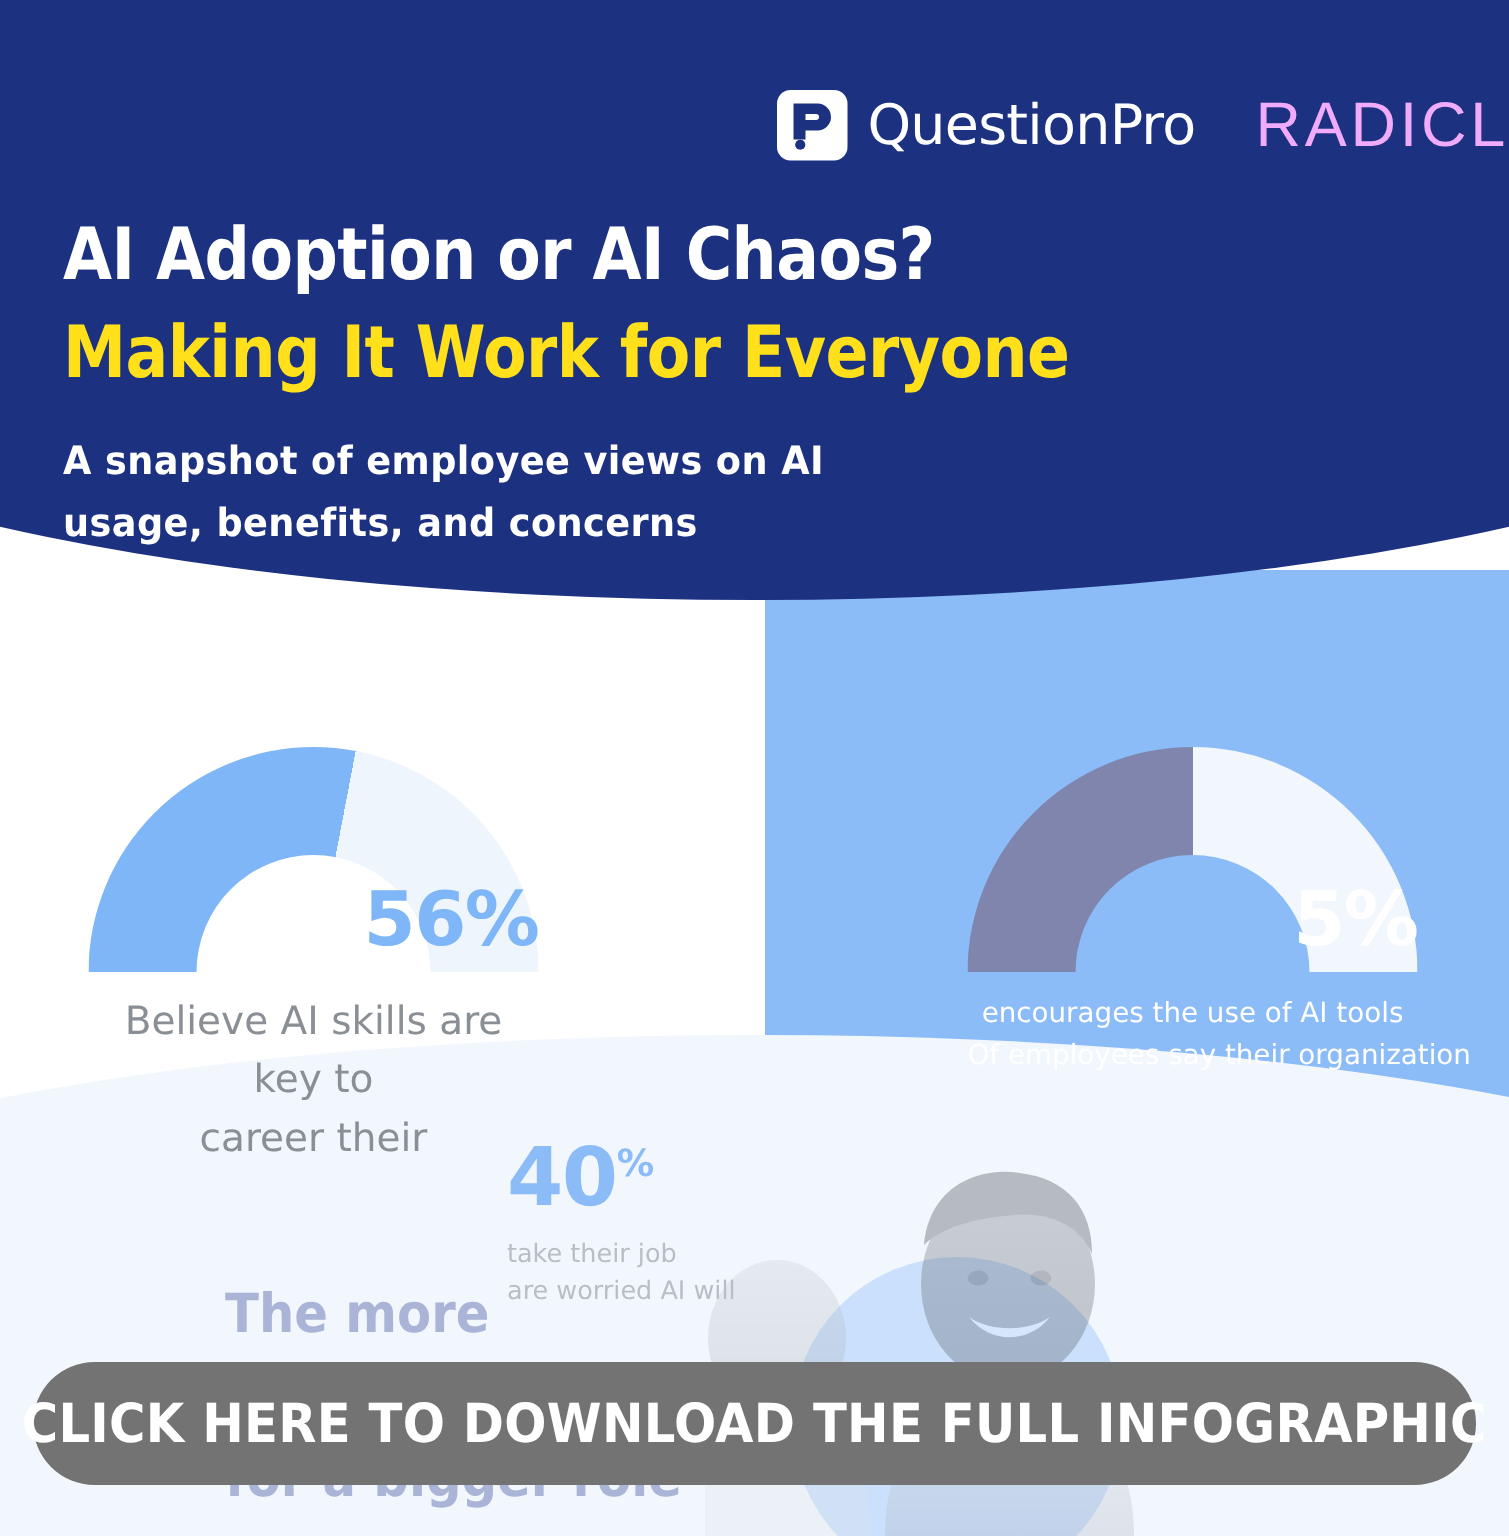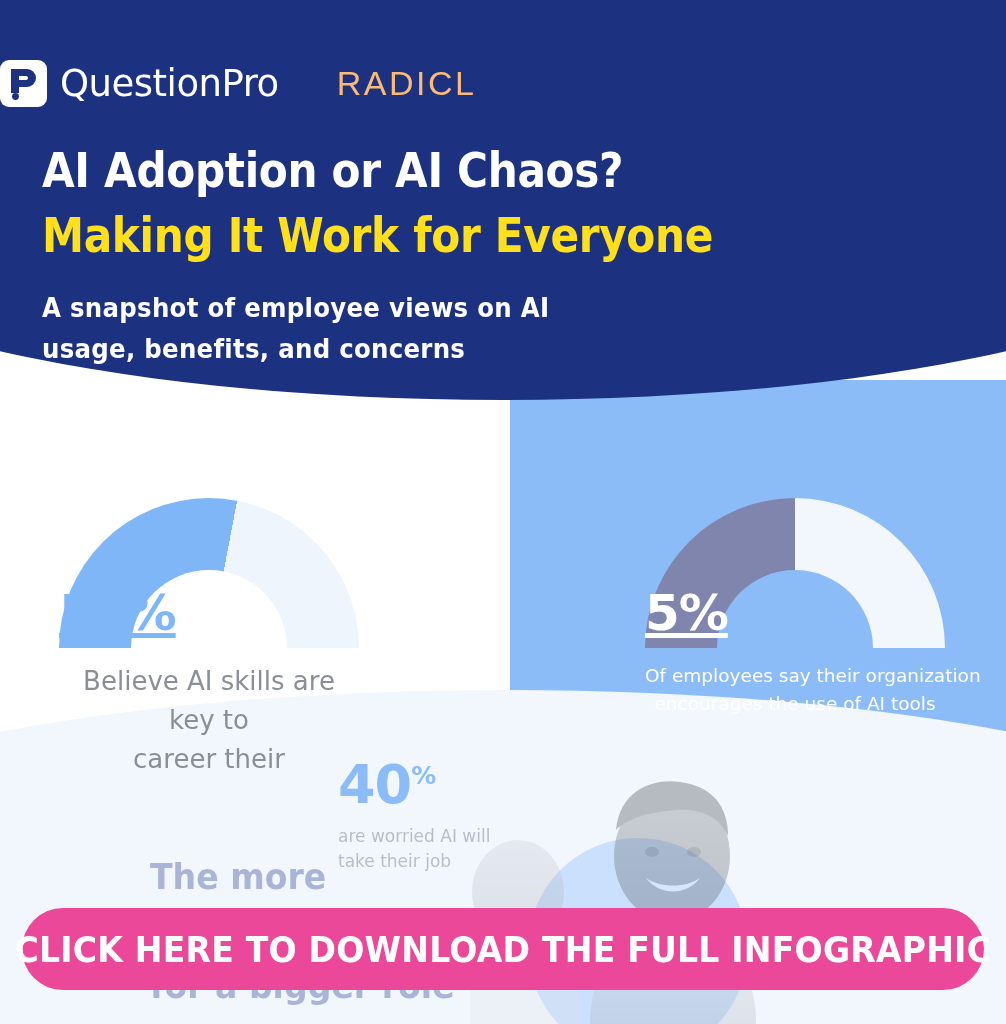--- a/index.html
+++ b/index.html
@@ -38,35 +38,35 @@
     border-radius:0 0 50% 50% / 0 0 28% 28%;
     z-index:3;
   }
   .header-inner {
     position:absolute; left:240px; top:260px; width:1006px; height:400px;
   }
 
   
   .logo-row {
     position:absolute; left:0; top:50px; width:1006px; height:66px;
-    display:flex; align-items:center; justify-content:flex-start; gap:58px;
+    display:flex; align-items:center; justify-content:flex-end; gap:40px;
   }
   .qp-logo { display:flex; align-items:center; gap:13px; }
   .qp-mark {
     width:47px; height:47px; border-radius:9px; background:#ffffff;
     position:relative; flex:none;
   }
   .qp-mark svg { position:absolute; left:9px; top:7px; }
   .qp-word {
     color:#ffffff; font-size:37px; letter-spacing:-0.5px;
     font-weight:400; white-space:nowrap;
     font-family:"DejaVu Sans", sans-serif;
   }
   .radicl-word {
-    color:#fdba74; font-size:34px; font-weight:400;
+    color:#f0abfc; font-size:42px; font-weight:400;
     letter-spacing:2.5px; white-space:nowrap;
     font-family:"Liberation Sans", sans-serif;
   }
 
   
   .headline {
     position:absolute; left:42px; top:138px; width:860px;
   }
   .headline .line1, .headline .line2 {
     font-size:48px; font-weight:700; line-height:1.35;
@@ -93,24 +93,23 @@
   .gauge .ring {
     position:absolute; left:0; top:0;
     width:300px; height:300px; border-radius:50%;
   }
   .gauge .hole {
     position:absolute; left:72px; top:72px;
     width:156px; height:156px; border-radius:50%;
   }
   .gauge .value {
     position:absolute; left:0; bottom:6px; width:300px;
-    text-align:left;
+    text-align:right;
     font-size:50px; font-weight:800; letter-spacing:-1px;
     font-family:"DejaVu Sans", sans-serif;
-    text-decoration:underline;
   }
   .caption {
     margin-top:14px; font-size:26px; line-height:1.5; font-weight:400;
     font-family:"DejaVu Sans", sans-serif;
   }
 
   
   #stat-1 { left:59px; top:498px; width:300px; }
   #stat-1 .ring { background:conic-gradient(from 270deg, #7eb6f7 0deg 100.8deg, #eff5fd 100.8deg 180deg, transparent 180deg); }
   #stat-1 .hole { background:#ffffff; }
@@ -150,21 +149,21 @@
     position:absolute; left:150px; top:850px; width:560px; z-index:5;
     color:#a9b4d6; font-size:36px; font-weight:700; line-height:1.52;
     font-family:"DejaVu Sans", sans-serif;
     transform:scaleX(0.92); transform-origin:left top;
   }
 
   
   .cta {
     position:absolute; left:22px; top:908px;
     width:962px; height:82px; border-radius:41px;
-    background:#ec4899; z-index:20;
+    background:#737373; z-index:20;
     display:flex; align-items:center; justify-content:center;
     cursor:pointer; border:none;
   }
   .cta span {
     color:#ffffff; font-size:36px; font-weight:700; letter-spacing:0.2px;
     white-space:nowrap; font-family:"DejaVu Sans", sans-serif;
     transform:scaleX(0.92);
   }
 </style>
 </head>
@@ -188,22 +187,22 @@
     </div>
   </div>
 
   <div class="stat-block" id="stat-2">
     <div class="gauge">
       <div class="ring"></div>
       <div class="hole"></div>
       <div class="value">5%</div>
     </div>
     <div class="caption">
+      <div>encourages the use of AI tools</div>
       <div>Of employees say their organization</div>
-      <div>encourages the use of AI tools</div>
     </div>
   </div>
 
   <div class="photo-wrap">
     <div class="photo-circle"></div>
     <svg class="photo-people" viewBox="0 0 420 264">
       <defs>
         <linearGradient id="skinA" x1="0" y1="0" x2="0" y2="1">
           <stop offset="0%" stop-color="#6c6f76"></stop>
             <stop offset="100%" stop-color="#4a4d55"></stop>
@@ -228,22 +227,22 @@
       <path d="M186 176 L202 210 L218 176 L206 172 L198 172 Z" fill="#eef1f5"></path>
       <ellipse cx="182" cy="92" rx="7" ry="5" fill="#24262b"></ellipse>
       <ellipse cx="224" cy="92" rx="7" ry="5" fill="#24262b"></ellipse>
       <path d="M176 118 C190 136 216 136 230 118 C216 128 190 128 176 118 Z" fill="#f4f6f9"></path>
     </svg>
   </div>
 
   <div class="stat-40">
     <div class="num"><span>40</span><sup>%</sup></div>
     <div class="caption">
+      <div>take their job</div>
       <div>are worried AI will</div>
-      <div>take their job</div>
     </div>
   </div>
 
   <div class="tease">
     <div>The more</div>
     <div>AI, the more they</div>
     <div>for a bigger role</div>
   </div>
 
   <div class="header">

